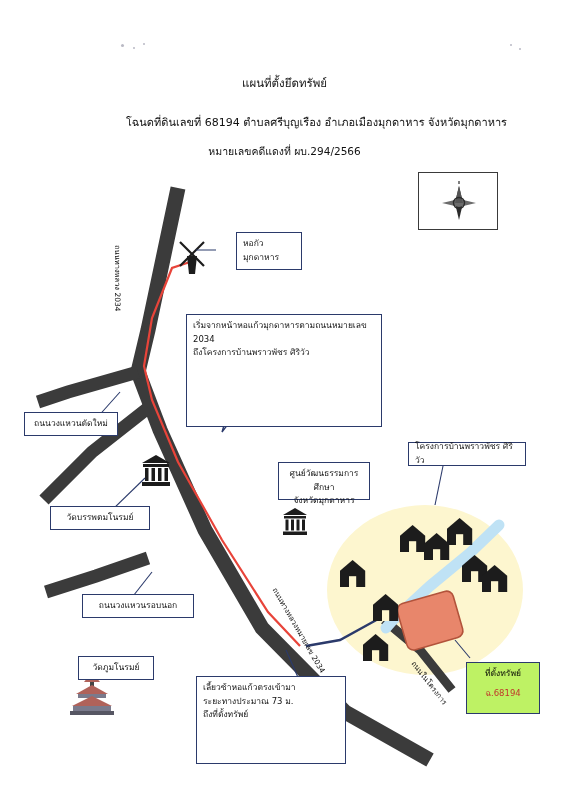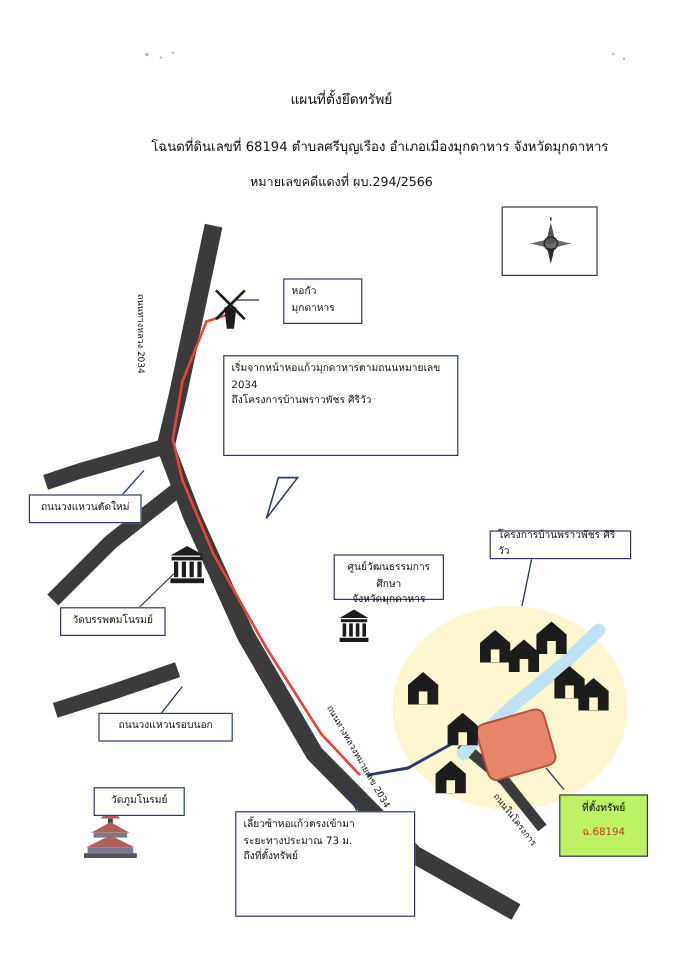--- a/index.html
+++ b/index.html
@@ -228,42 +228,42 @@
 
   <div class="callout" style="left:216px;top:232px;width:66px;height:38px;margin-left:20px;">
     <div>หอกัว</div>
     <div>มุกดาหาร</div>
   </div>
 
   <div class="callout" style="left:24px;top:412px;width:94px;height:24px;display:flex;align-items:center;justify-content:center;">
     <span>ถนนวงแหวนตัดใหม่</span>
   </div>
 
-  <div class="callout" style="left:50px;top:506px;width:88px;height:24px;display:flex;align-items:center;justify-content:center;">
+  <div class="callout" style="left:50px;top:506px;width:100px;height:24px;display:flex;align-items:center;justify-content:center;">
     <span>วัดบรรพตมโนรมย์</span>
   </div>
 
   <div class="callout" style="left:82px;top:594px;width:112px;height:24px;display:flex;align-items:center;justify-content:center;">
     <span>ถนนวงแหวนรอบนอก</span>
   </div>
 
   <div class="callout" style="left:78px;top:656px;width:76px;height:24px;display:flex;align-items:center;justify-content:center;">
     <span>วัดภูมโนรมย์</span>
   </div>
 
   <div class="callout" style="left:278px;top:462px;width:92px;height:38px;text-align:center;">
     <div>ศูนย์วัฒนธรรมการศึกษา</div>
     <div>จังหวัดมุกดาหาร</div>
   </div>
 
   <div class="callout" style="left:408px;top:442px;width:118px;height:24px;display:flex;align-items:center;justify-content:center;">
     <span>โครงการบ้านพราวพัชร ศิริวัว</span>
   </div>
 
-  <div class="callout" style="left:186px;top:296px;width:196px;height:84px;">
+  <div class="callout" style="left:186px;top:314px;width:196px;height:113px;">
     <div>เริ่มจากหน้าหอแก้วมุกดาหารตามถนนหมายเลข 2034</div>
     <div>ถึงโครงการบ้านพราวพัชร ศิริวัว</div>
   </div>
 
   <div class="callout" style="left:196px;top:676px;width:150px;height:88px;">
     <div>เลี้ยวซ้าหอแก้วตรงเข้ามา</div>
     <div>ระยะทางประมาณ 73 ม.</div>
     <div>ถึงที่ตั้งทรัพย์</div>
   </div>
 

